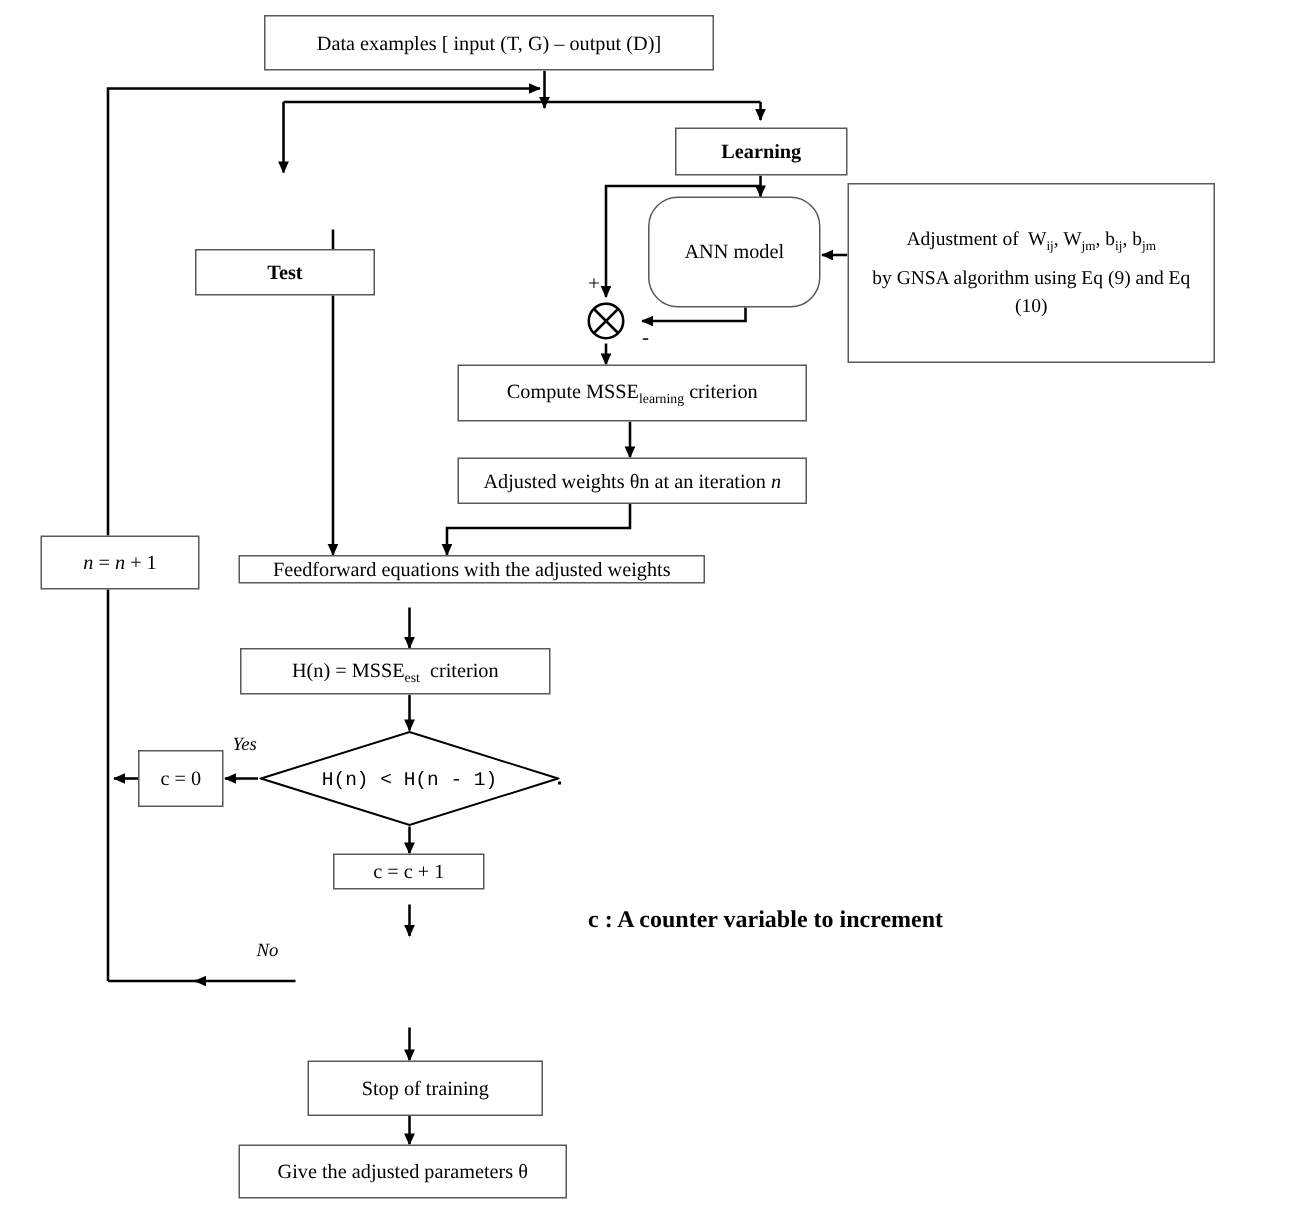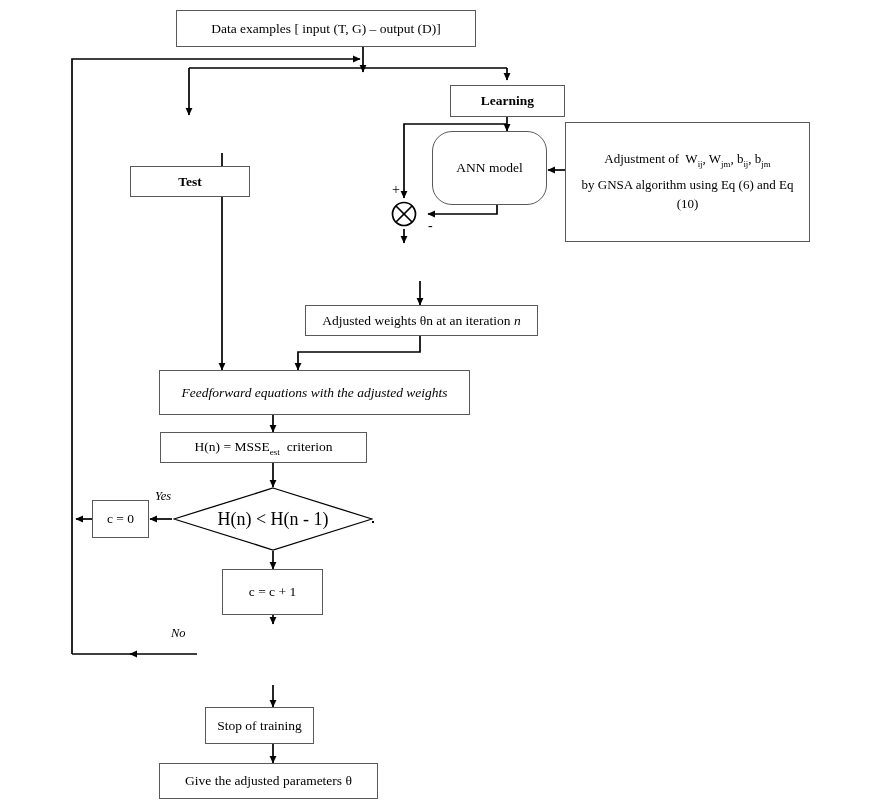--- a/index.html
+++ b/index.html
@@ -18,22 +18,23 @@
     display:flex;align-items:center;justify-content:center;
     text-align:center;
     font-size:13.5px;line-height:1.45;
     padding:2px 6px;
   }
   .node.bold{font-weight:bold;}
   .node.multi{flex-direction:column;}
   .diamond{
     position:absolute;
     display:flex;align-items:center;justify-content:center;
-    text-align:center;font-size:18px;
+    text-align:center;font-size:13px;
     background:transparent;
+    font-family:Liberation Mono, monospace;
   }
   .diamond .dlabel{position:relative;z-index:3;}
   .diamond svg{position:absolute;left:0;top:0;}
   .edge-label{
     position:absolute;font-style:italic;font-size:12.5px;
     font-family:"Liberation Serif","DejaVu Serif",serif;
     text-align:center;
   }
   .free-text{
     position:absolute;font-size:16px;font-weight:bold;
@@ -119,70 +120,77 @@
   <div class="node bold" style="left:450px;top:85px;width:115px;height:32px;">
     <span>Learning</span>
   </div>
 
   <div class="node" style="left:432px;top:131px;width:115px;height:74px;border-radius:20px;">
     <span>ANN model</span>
   </div>
 
   <div class="node multi" style="left:565px;top:122px;width:245px;height:120px;font-size:13px;">
     <span>Adjustment of&nbsp; W<sub>ij</sub>, W<sub>jm</sub>, b<sub>ij</sub>, b<sub>jm</sub></span>
-    <span style="margin-top:6px;">by GNSA algorithm using Eq (6) and Eq</span>
+    <span style="margin-top:6px;">by GNSA algorithm using Eq (9) and Eq</span>
     <span style="margin-top:0;">(10)</span>
   </div>
 
   <div class="sumnode" style="left:389px;top:199px;width:30px;height:30px;">
     <svg width="30" height="30" viewBox="0 0 30 30">
       <circle cx="15" cy="15" r="11.5" fill="#ffffff" stroke="#000000" stroke-width="1.7"></circle>
       <line x1="7" y1="7" x2="23" y2="23" stroke="#000000" stroke-width="1.7"></line>
       <line x1="23" y1="7" x2="7" y2="23" stroke="#000000" stroke-width="1.7"></line>
     </svg>
   </div>
   <span class="sign" style="left:392px;top:182px;">+</span>
   <span class="sign" style="left:428px;top:218px;">-</span>
 
+  <div class="node" style="left:305px;top:243px;width:233px;height:38px;">
+    <span>Compute MSSE<sub>learning</sub>&nbsp;criterion</span>
+  </div>
 
   <div class="node" style="left:305px;top:305px;width:233px;height:31px;">
     <span>Adjusted weights θn at an iteration <span class="it">n</span></span>
   </div>
 
+  <div class="node" style="left:27px;top:357px;width:106px;height:36px;">
+    <span><span class="it">n</span> = <span class="it">n</span> + 1</span>
+  </div>
 
-  <div class="node" style="left:159px;top:370px;width:311px;height:45px;font-style:italic;">
+  <div class="node" style="left:159px;top:370px;width:311px;height:19px;">
     <span>Feedforward equations with the adjusted weights</span>
   </div>
 
   <div class="node" style="left:160px;top:432px;width:207px;height:31px;">
     <span>H(n) = MSSE<sub>est</sub>&nbsp;&nbsp;criterion</span>
   </div>
 
   <div class="diamond" style="left:173px;top:487px;width:200px;height:64px;">
     <svg width="200" height="64" viewBox="0 0 200 64">
       <polygon points="100,1 199,32 100,63 1,32" fill="#ffffff" stroke="#000000" stroke-width="1.3"></polygon>
     </svg>
     <span class="dlabel">H(n) &lt; H(n - 1)</span>
   </div>
   <span class="edge-label" style="left:155px;top:489px;">Yes</span>
 
   <div class="node" style="left:92px;top:500px;width:57px;height:38px;text-align:center;">
     <span>c = 0</span>
   </div>
 
-  <div class="node" style="left:222px;top:569px;width:101px;height:46px;font-family:Liberation Serif, serif;">
+  <div class="node" style="left:222px;top:569px;width:101px;height:24px;font-family:Liberation Serif, serif;">
     <span>c = c + 1</span>
   </div>
 
   <span class="edge-label" style="left:171px;top:626px;">No</span>
 
-  <div class="node" style="left:205px;top:707px;width:109px;height:37px;">
+  <div class="node" style="left:205px;top:707px;width:157px;height:37px;">
     <span>Stop of training</span>
   </div>
 
   <div class="node" style="left:159px;top:763px;width:219px;height:36px;text-align:right;">
     <span>Give the adjusted parameters θ</span>
   </div>
 
+  <span class="free-text" style="left:392px;top:605px;">c : A counter variable to increment</span>
 
   <span class="stray-dot" style="left:372px;top:521px;"></span>
 
 </div>
 
 </body></html>

